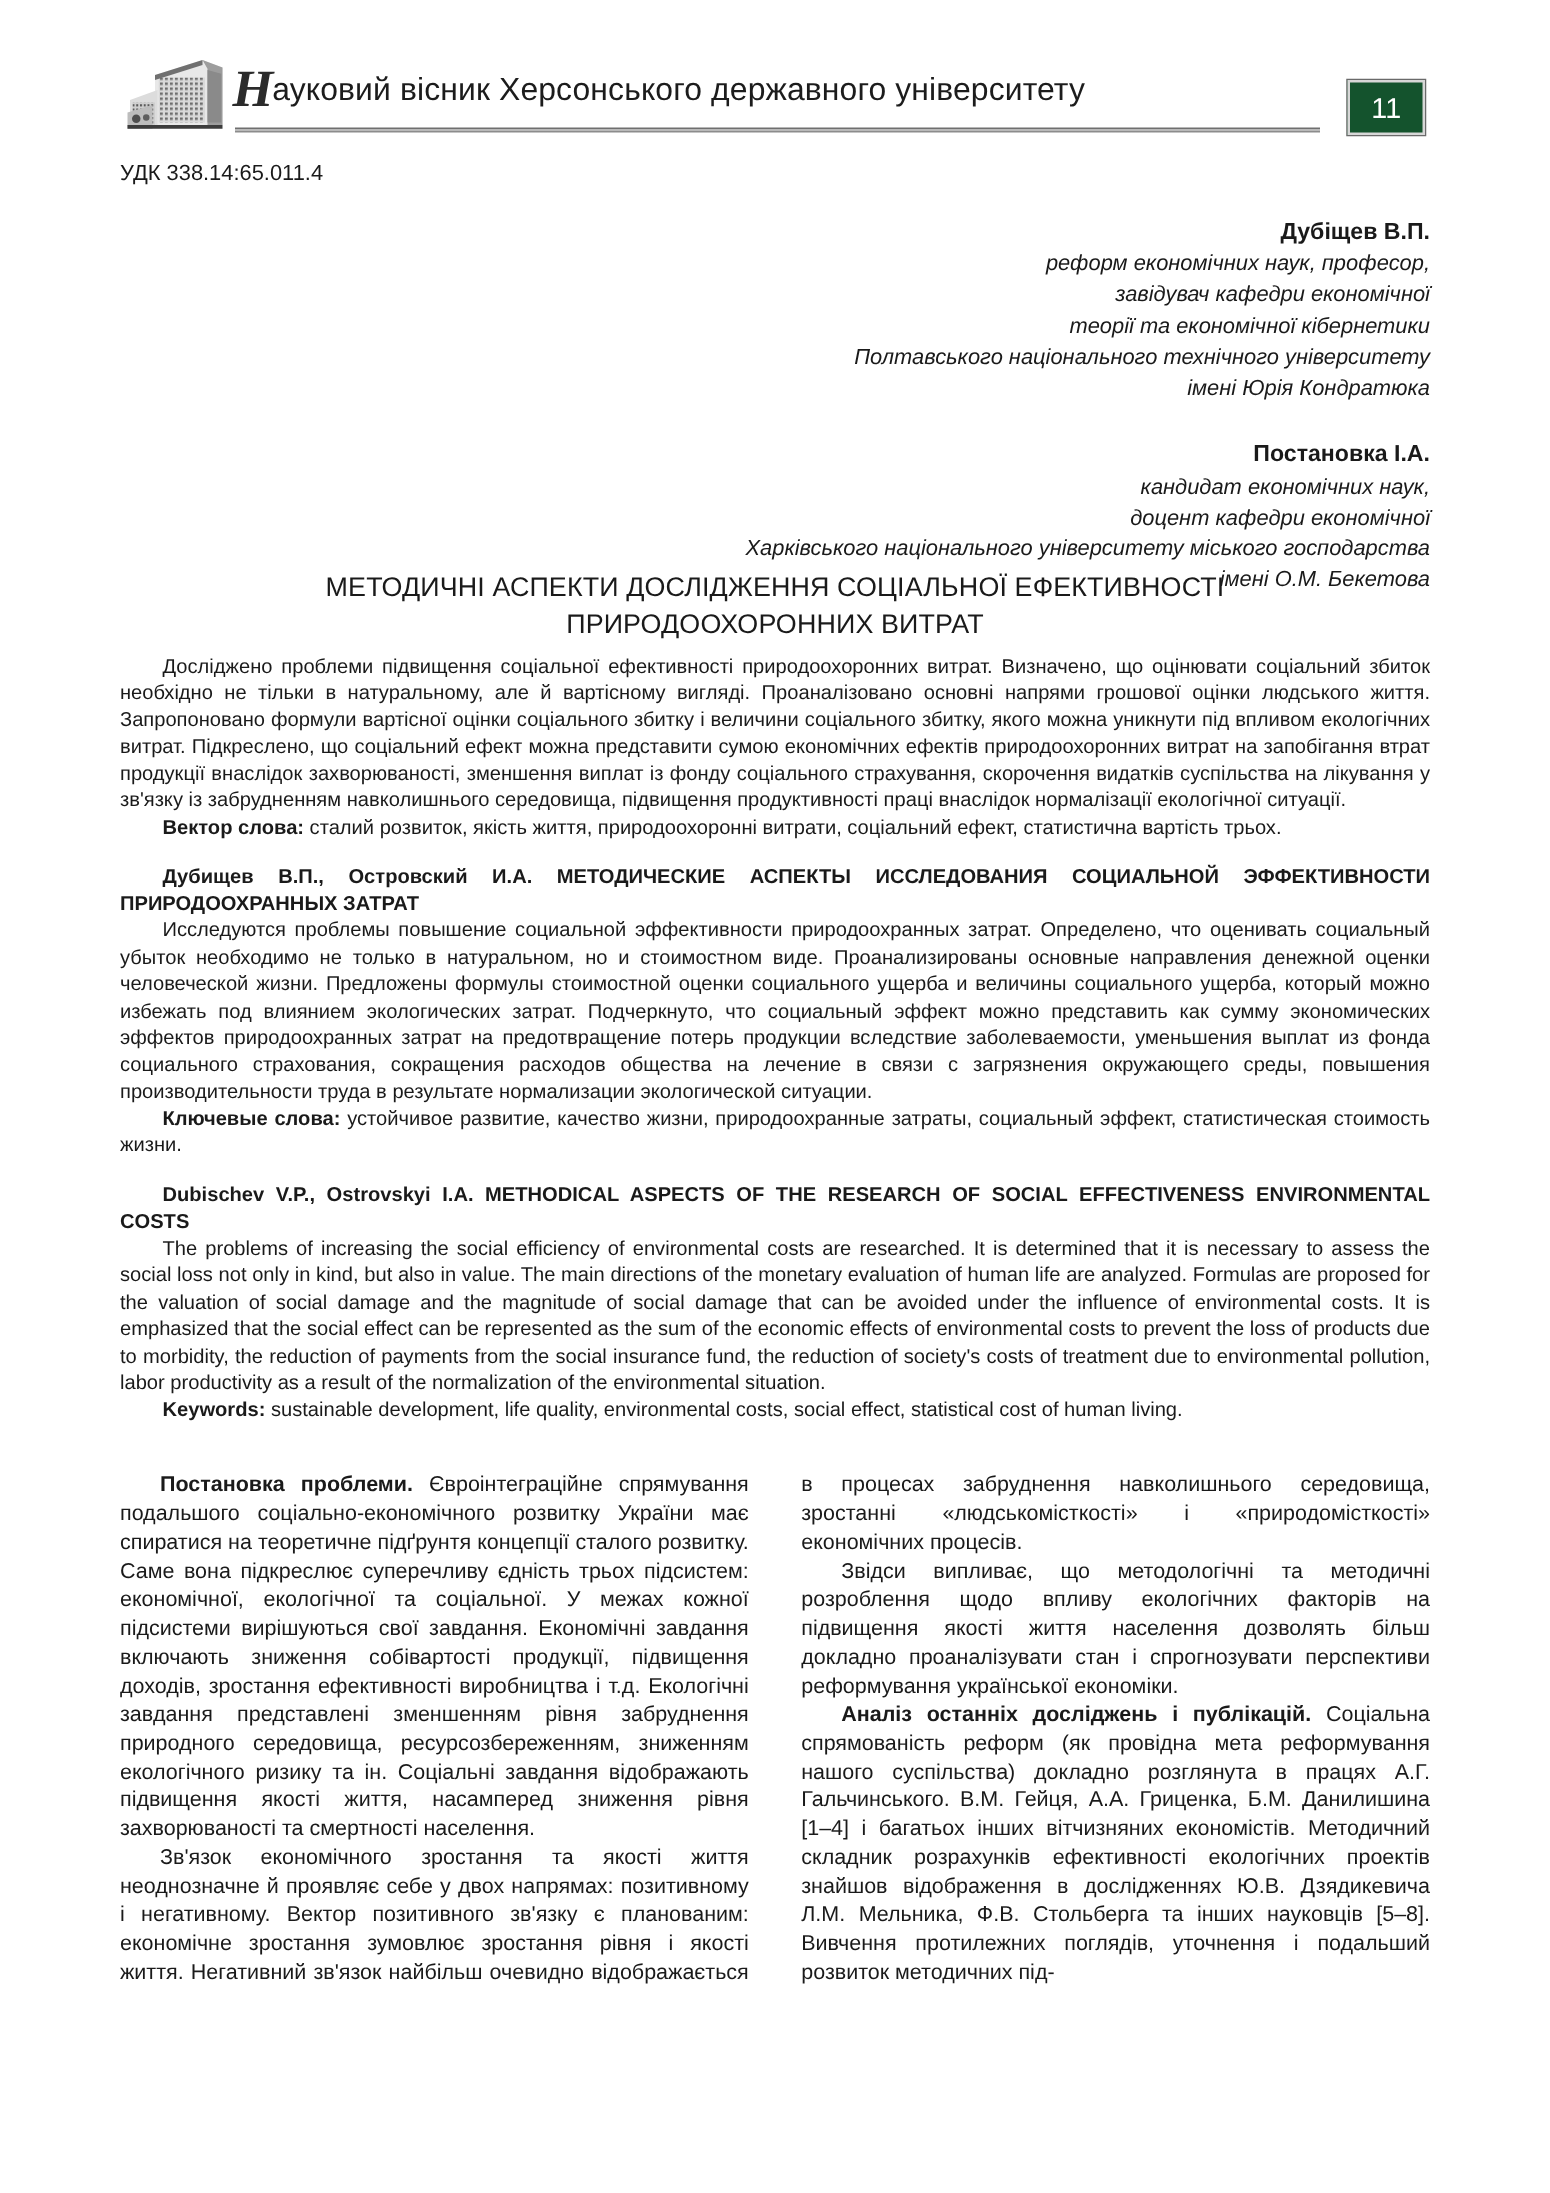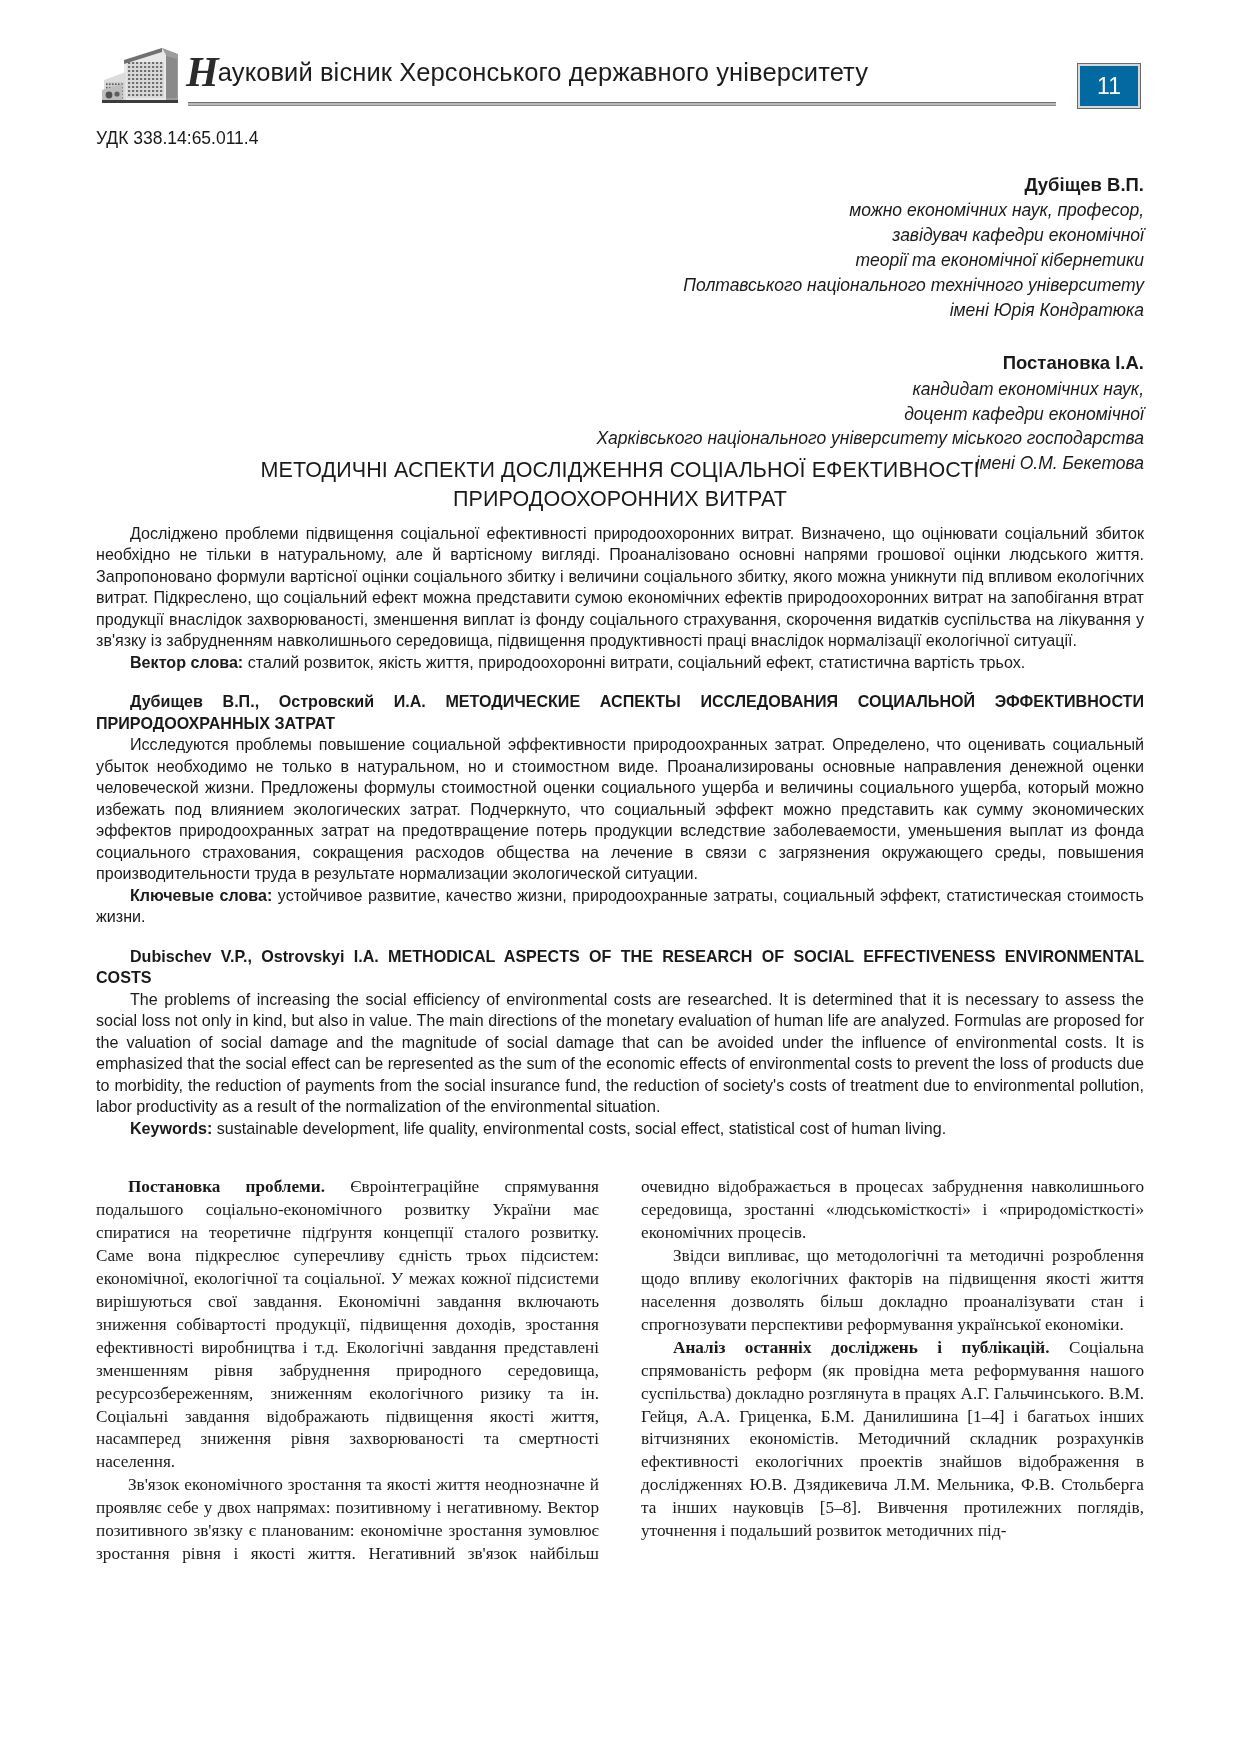--- a/index.html
+++ b/index.html
@@ -63,21 +63,21 @@
     width: 868px;
     height: 4px;
     background: linear-gradient(to bottom, #6f6f6f 0 1px, #b9b9b9 1px 3px, #8c8c8c 3px 4px);
   }
   .page-number-box {
     position: absolute;
     right: 0;
     top: 18px;
     width: 62px;
     height: 44px;
-    background: #0369a1;
+    background: #14532d;
     border: 2px solid #d7d7d7;
     box-shadow: 0 0 0 1px #6a6a6a;
     box-sizing: border-box;
   }
   .page-number-box span {
     display: block;
     text-align: center;
     line-height: 40px;
     font-size: 23px;
     color: #ffffff;
@@ -154,21 +154,21 @@
 
   
   .body-cols {
     position: absolute;
     left: 96px;
     top: 1176px;
     width: 1048px;
     height: 470px;
     column-count: 2;
     column-gap: 42px;
-    font-family: Liberation Serif, serif;
+    font-family: Liberation Sans, sans-serif;
     font-size: 17.2px;
     line-height: 1.335;
     text-align: justify;
     -moz-column-count: 2;
   }
   .body-cols p {
     margin: 0;
     text-indent: 32px;
     text-align: justify;
   }
@@ -219,21 +219,21 @@
       <span>11</span>
     </div>
   </div>
 
   <div class="udc">УДК 338.14:65.011.4</div>
 
   <div class="authors">
 
     <div class="author-block">
       <div class="author-name">Дубіщев В.П.</div>
-      <div class="author-line">можно економічних наук, професор,</div>
+      <div class="author-line">реформ економічних наук, професор,</div>
       <div class="author-line">завідувач кафедри економічної</div>
       <div class="author-line">теорії та економічної кібернетики</div>
       <div class="author-line">Полтавського національного технічного університету</div>
       <div class="author-line">імені Юрія Кондратюка</div>
     </div>
 
     <div class="author-block">
       <div class="author-name">Постановка І.А.</div>
       <div class="author-line">кандидат економічних наук,</div>
       <div class="author-line">доцент кафедри економічної</div>

